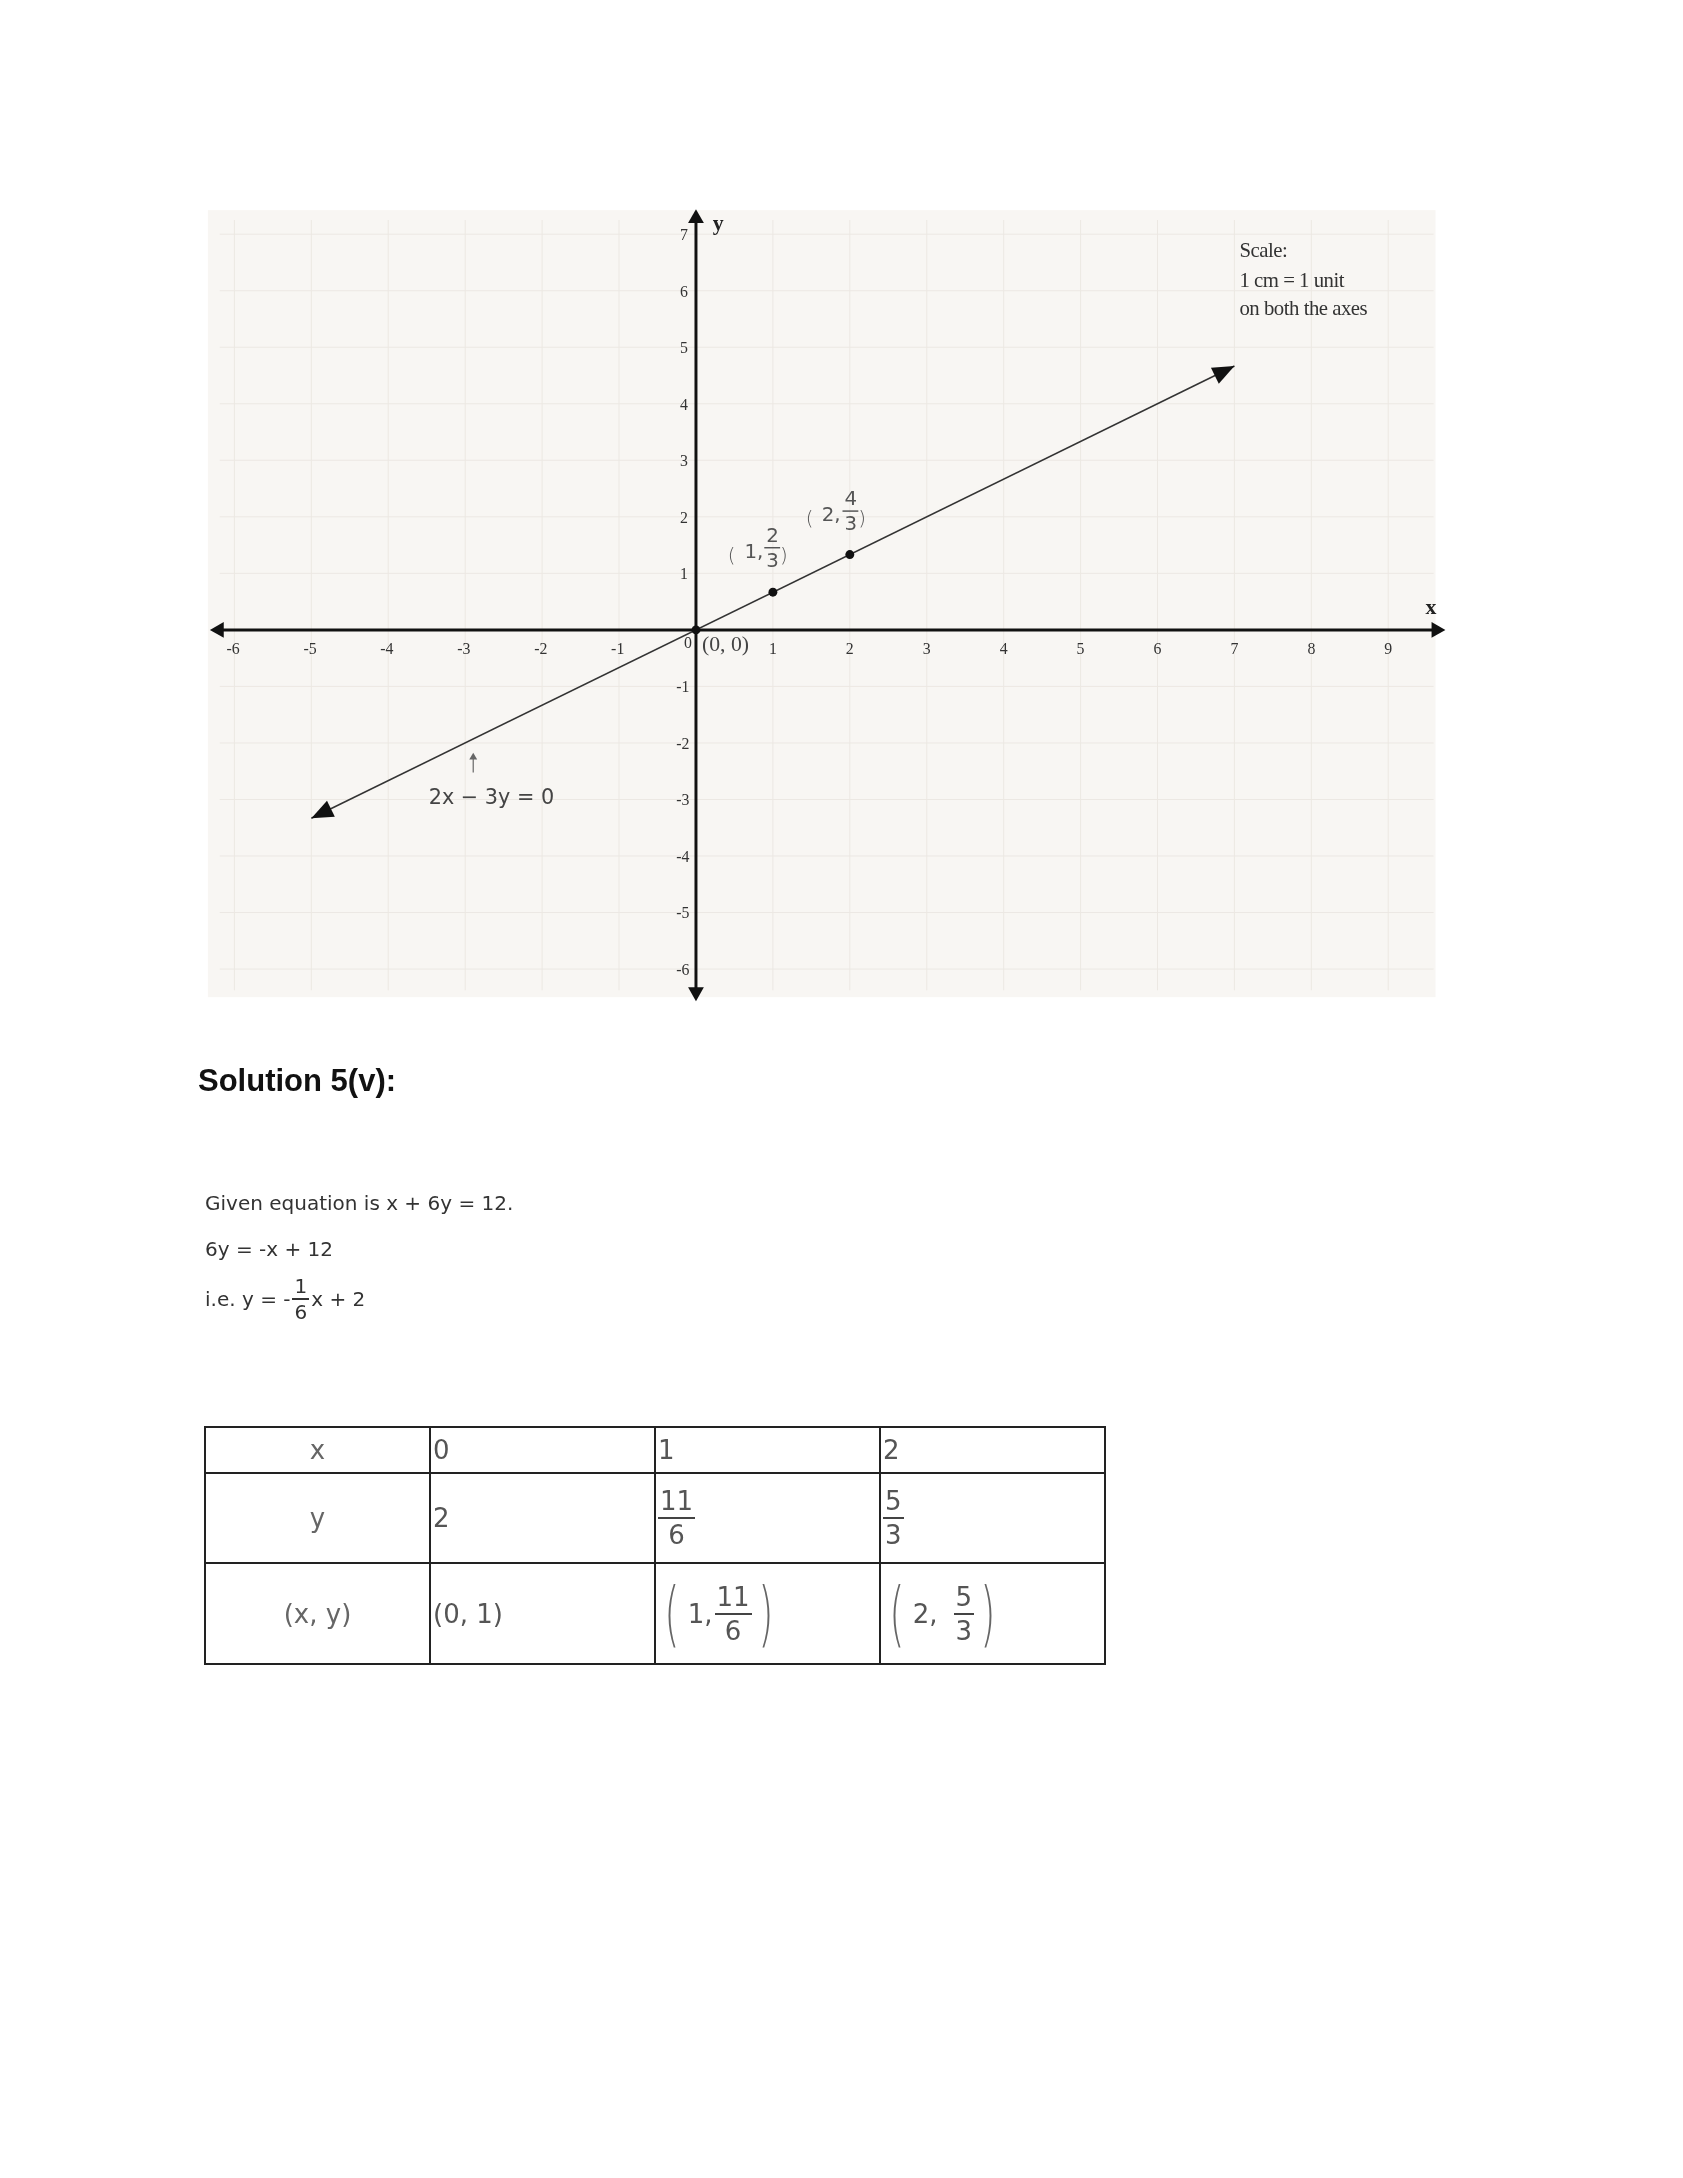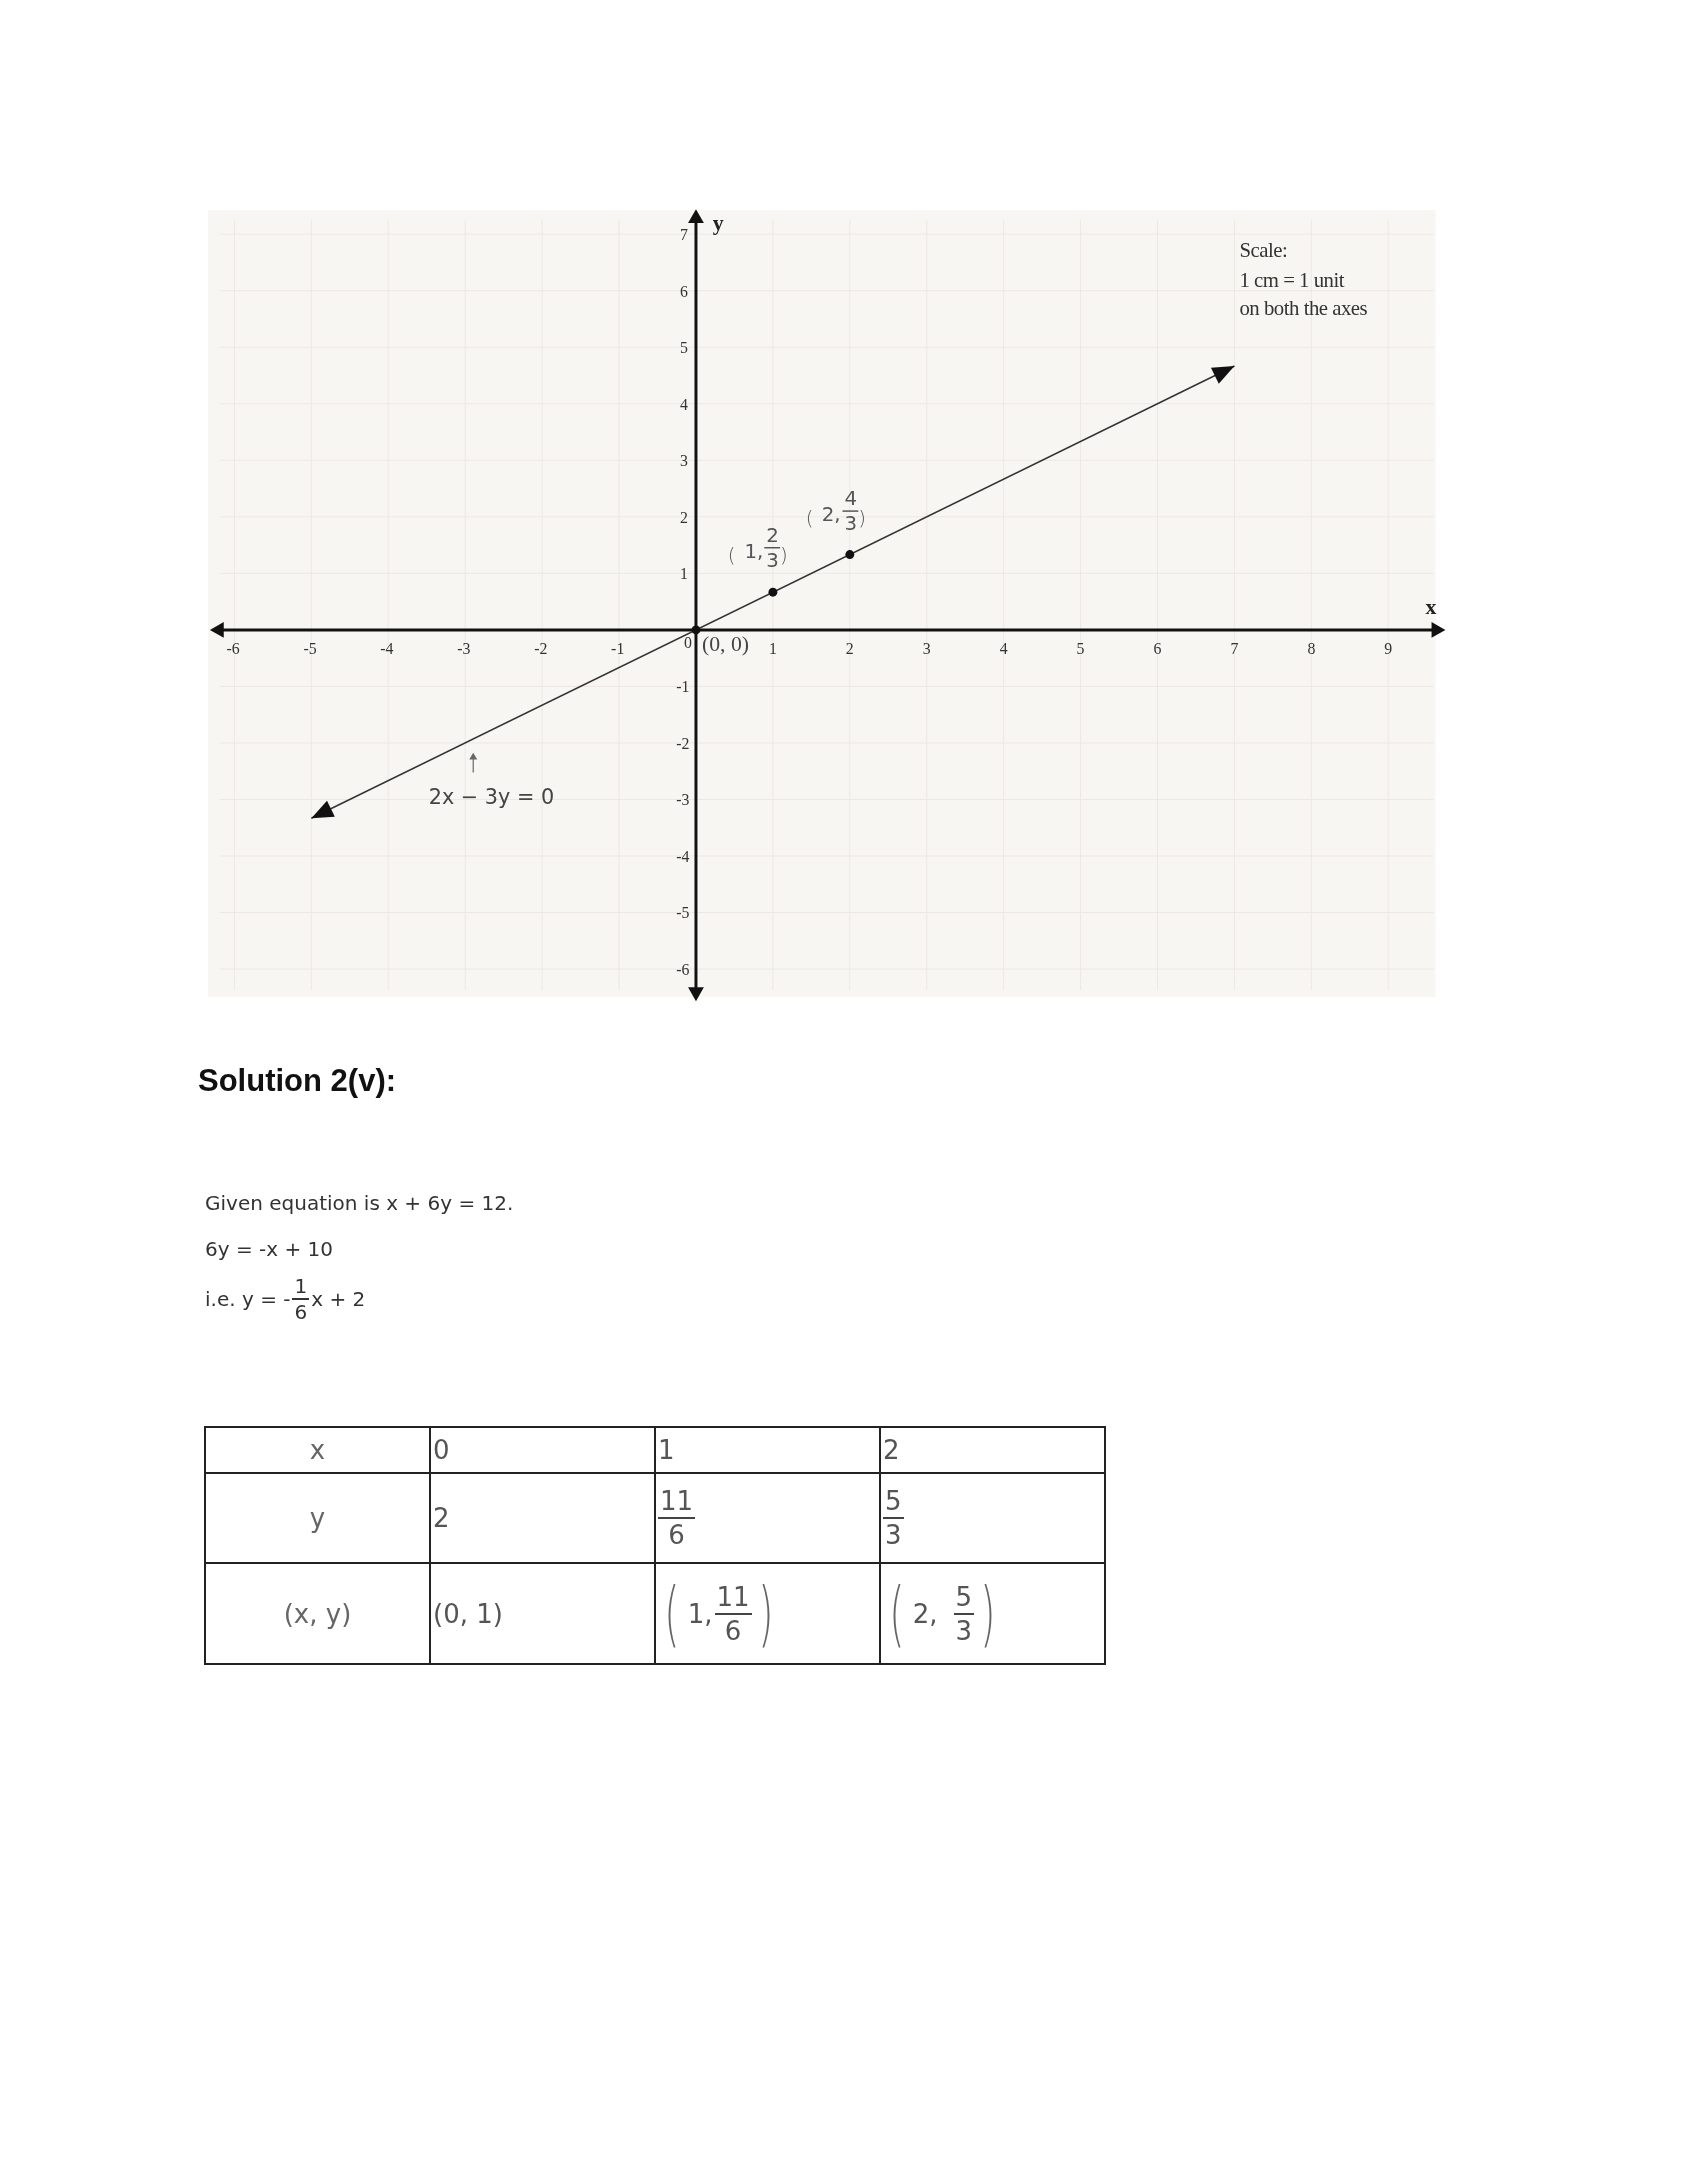--- a/index.html
+++ b/index.html
@@ -160,25 +160,25 @@
     <text class="pt-label" x="867" y="530" font-size="46" font-weight="100" fill="#777">)</text>
   </g>
 
   <g>
     <line x1="478" y1="780" x2="478" y2="764" stroke="#666" stroke-width="1.2"></line>
     <polygon points="478,760 474,767 482,767" fill="#666"></polygon>
     <text class="eq-label" x="433" y="812">2x − 3y = 0</text>
   </g>
 </svg>
 
-<h2 class="heading">Solution 2(v):</h2>
+<h2 class="heading">Solution 5(v):</h2>
 
 <div class="sol-text">
   <div class="sol-line">Given equation is x + 6y = 12.</div>
-  <div class="sol-line">6y = -x + 10</div>
+  <div class="sol-line">6y = -x + 12</div>
   <div class="sol-line frac-line">
     <span>i.e. y = -</span>
     <span class="frac">
       <span class="num">1</span>
       <span class="den">6</span>
     </span>
     <span>x + 2</span>
   </div>
 </div>
 

